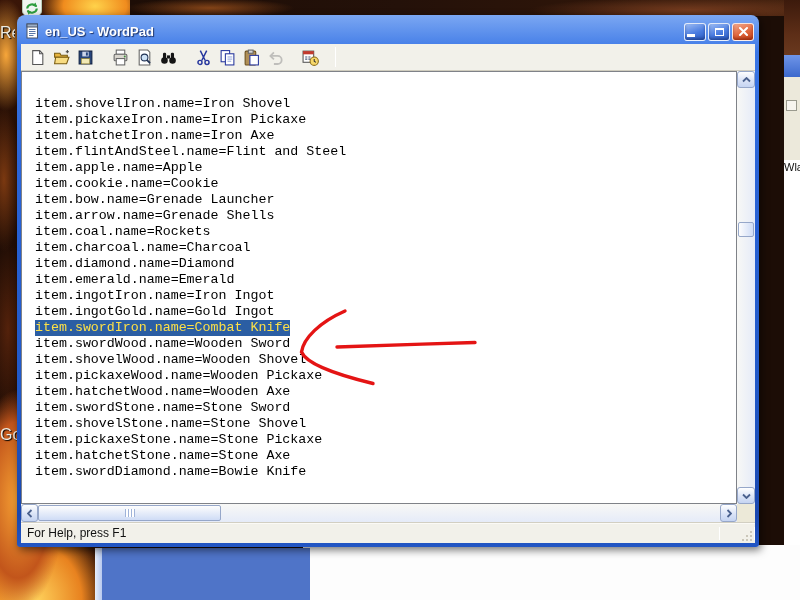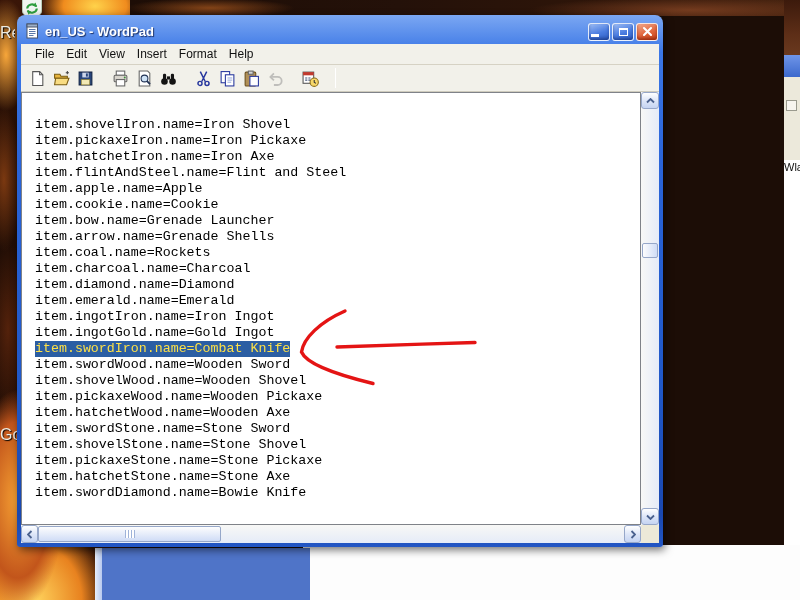--- a/index.html
+++ b/index.html
@@ -34,21 +34,21 @@
   .bg-right-gray{position:absolute;left:784px;top:77px;width:16px;height:85px;background:#ece9db;}
   .bg-right-btn{position:absolute;left:786px;top:100px;width:11px;height:11px;background:#f7f5ef;border:1px solid #9a9a8e;}
   .bg-right-white{position:absolute;left:784px;top:160px;width:16px;height:440px;background:#fff;
     color:#111;font-size:11px;padding-top:1px;overflow:hidden;white-space:nowrap;}
   
   .bg-bottom-white{position:absolute;left:303px;top:545px;width:497px;height:55px;background:#fdfdfd;}
   .bg-bottom-edge{position:absolute;left:95px;top:548px;width:7px;height:52px;background:linear-gradient(90deg,#e8eefb,#b7c9ee);}
   .bg-bottom-blue{position:absolute;left:102px;top:548px;width:208px;height:52px;background:#4f74c8;}
 
   
-  .window{position:absolute;left:17px;top:15px;width:646px;height:532px;
+  .window{position:absolute;left:17px;top:15px;width:742px;height:532px;
     border-radius:8px 8px 3px 3px;
     background:linear-gradient(180deg,#7ba7f2 0%,#3b77e6 7%,#2a64d8 28%,#2058c8 70%,#1a48b0 94%,#2256c4 100%);
     box-shadow:2px 3px 9px rgba(0,0,0,.55);}
   .titlebar{position:absolute;left:0;top:0;right:0;height:29px;display:flex;align-items:center;
     padding:3px 5px 0 7px;}
   .title-icon{width:16px;height:16px;flex:0 0 16px;margin-right:5px;}
   .title-text{color:#fff;font-weight:bold;font-size:13px;text-shadow:1px 1px 1px rgba(10,20,60,.75);
     flex:1;white-space:nowrap;overflow:hidden;}
   .win-btns{display:flex;gap:2px;margin-top:1px;}
   .wbtn{width:22px;height:18px;border-radius:3px;border:1px solid rgba(255,255,255,.85);
@@ -155,28 +155,20 @@
         </span>
       <span class="wbtn close">
         <svg width="11" height="11" viewBox="0 0 11 11">
           <path d="M2 2l7 7M9 2l-7 7" stroke="#fff" stroke-width="2.1" stroke-linecap="round"></path>
         </svg>
       </span>
     </span>
   </div>
 
   <div class="window-inner">
-    <div class="menubar">
-        <div class="menu-item">File</div>
-        <div class="menu-item">Edit</div>
-        <div class="menu-item">View</div>
-        <div class="menu-item">Insert</div>
-        <div class="menu-item">Format</div>
-        <div class="menu-item">Help</div>
-      </div>
 
     <div class="toolbar">
       <div class="tb-groups">
           <div class="tb-group">
             <div class="tb-btn" title="New">
               <span class="tb-ic">
                 <svg viewBox="0 0 16 16">
                   <path d="M3.5 1.5h6.5l3 3v10H3.5z" fill="#fff" stroke="#555"></path>
                   <path d="M10 1.5v3h3" fill="none" stroke="#555"></path>
                 </svg>
@@ -318,19 +310,36 @@
         </div>
         <div class="sb-btn sb-right">
           <svg width="6" height="9" viewBox="0 0 6 9">
             <path d="M1.5 1L5 4.5 1.5 8" fill="none" stroke="#4a618e" stroke-width="1.8"></path>
             </svg>
         </div>
       </div>
       <div class="scroll-corner"></div>
     </div>
 
+    <div class="statusbar">
+      <span>For Help, press F1</span>
+      <span class="status-sep" id="sep1"></span>
+      <span class="status-sep" id="sep2"></span>
+      <span class="grip">
+        <svg width="13" height="13" viewBox="0 0 13 13">
+          <g fill="#cbc7ba">
+              <rect x="9" y="9" width="2" height="2"></rect>
+              <rect x="9" y="5" width="2" height="2"></rect>
+              <rect x="5" y="9" width="2" height="2"></rect>
+              <rect x="9" y="1" width="2" height="2"></rect>
+              <rect x="5" y="5" width="2" height="2"></rect>
+              <rect x="1" y="9" width="2" height="2"></rect>
+            </g>
+        </svg>
+      </span>
+    </div>
   </div>
 </div>
 
 <svg id="annotation">
   <path class="arrow-path" d="M475 342.5 C 430 344, 375 345.5, 337 347" fill="none" stroke-width="3.4" stroke-linecap="round" stroke="#e41414"></path>
   <path class="arrow-path" d="M345 311 C 320 322, 303.5 338, 301.5 352 C 306.5 364, 338 375, 373 383.5" fill="none" stroke-width="3.4" stroke-linecap="round" stroke="#e41414"></path>
 </svg>
 
 </body></html>

